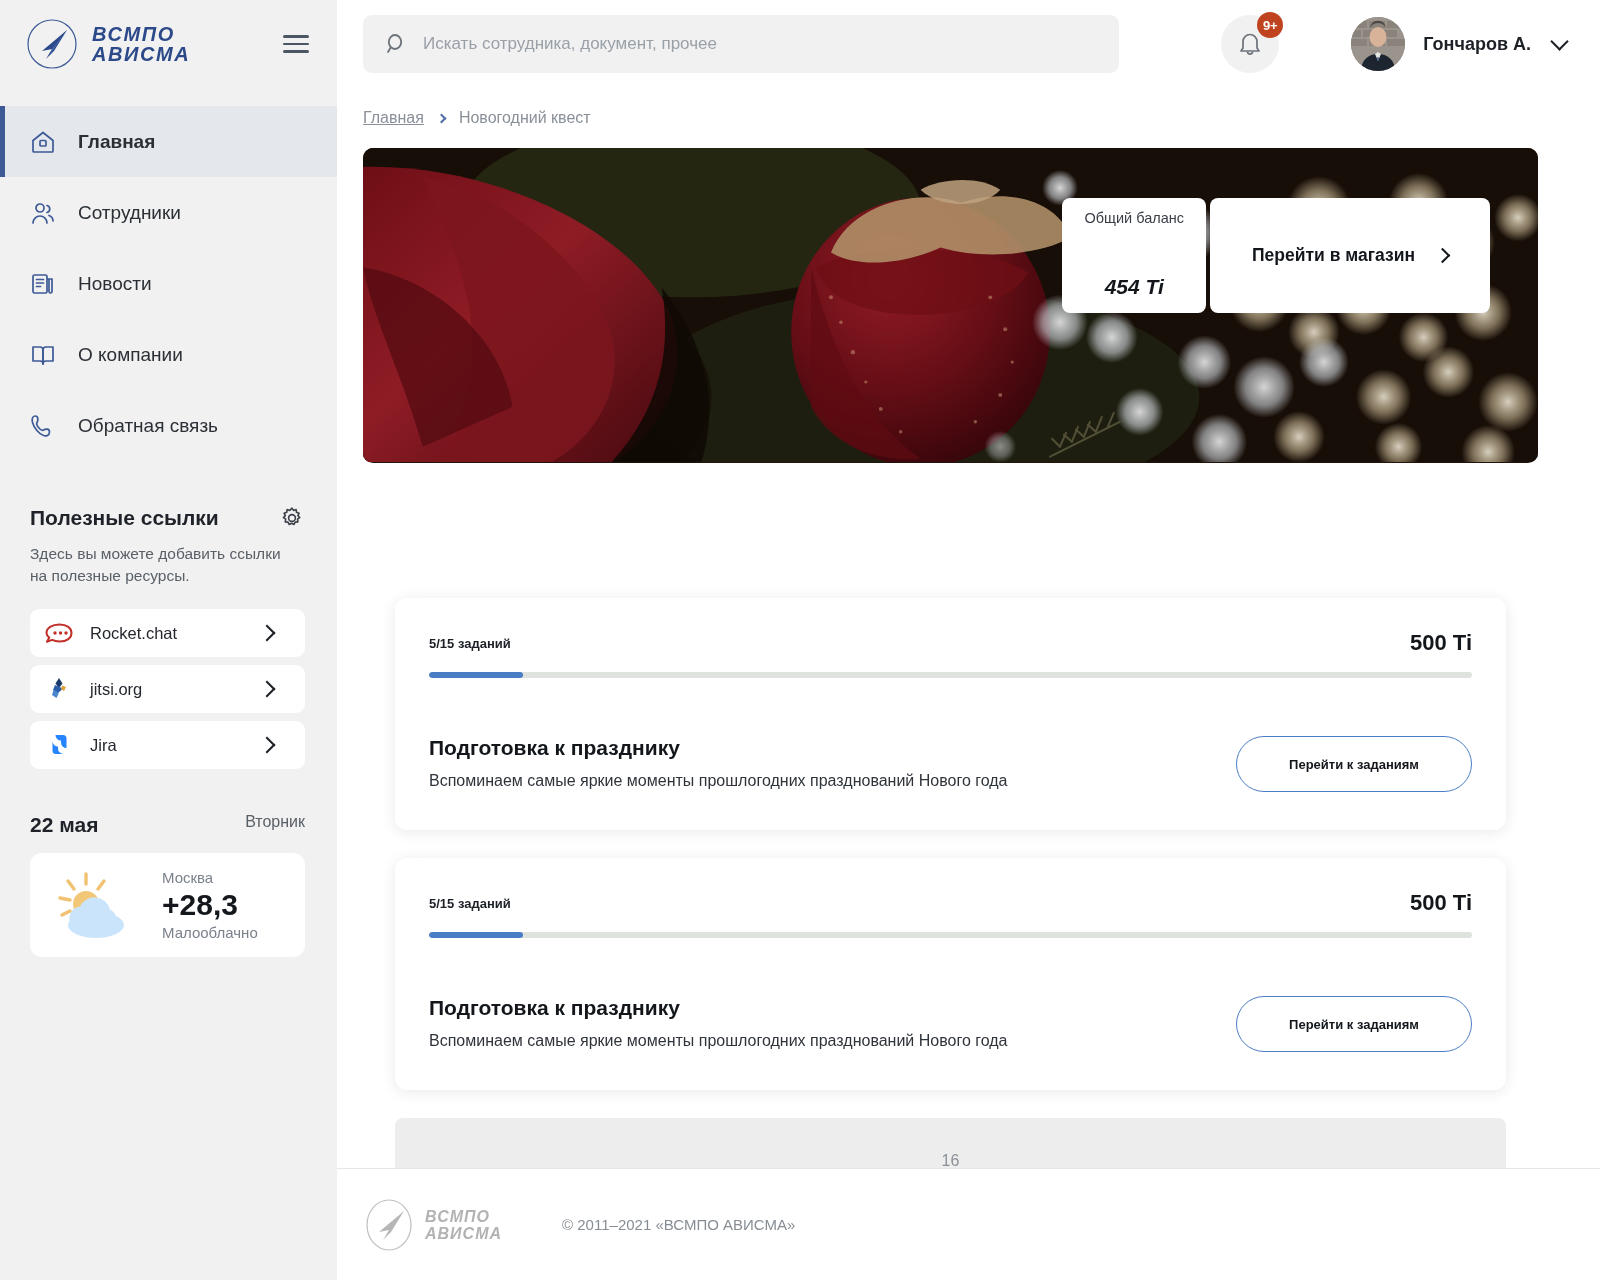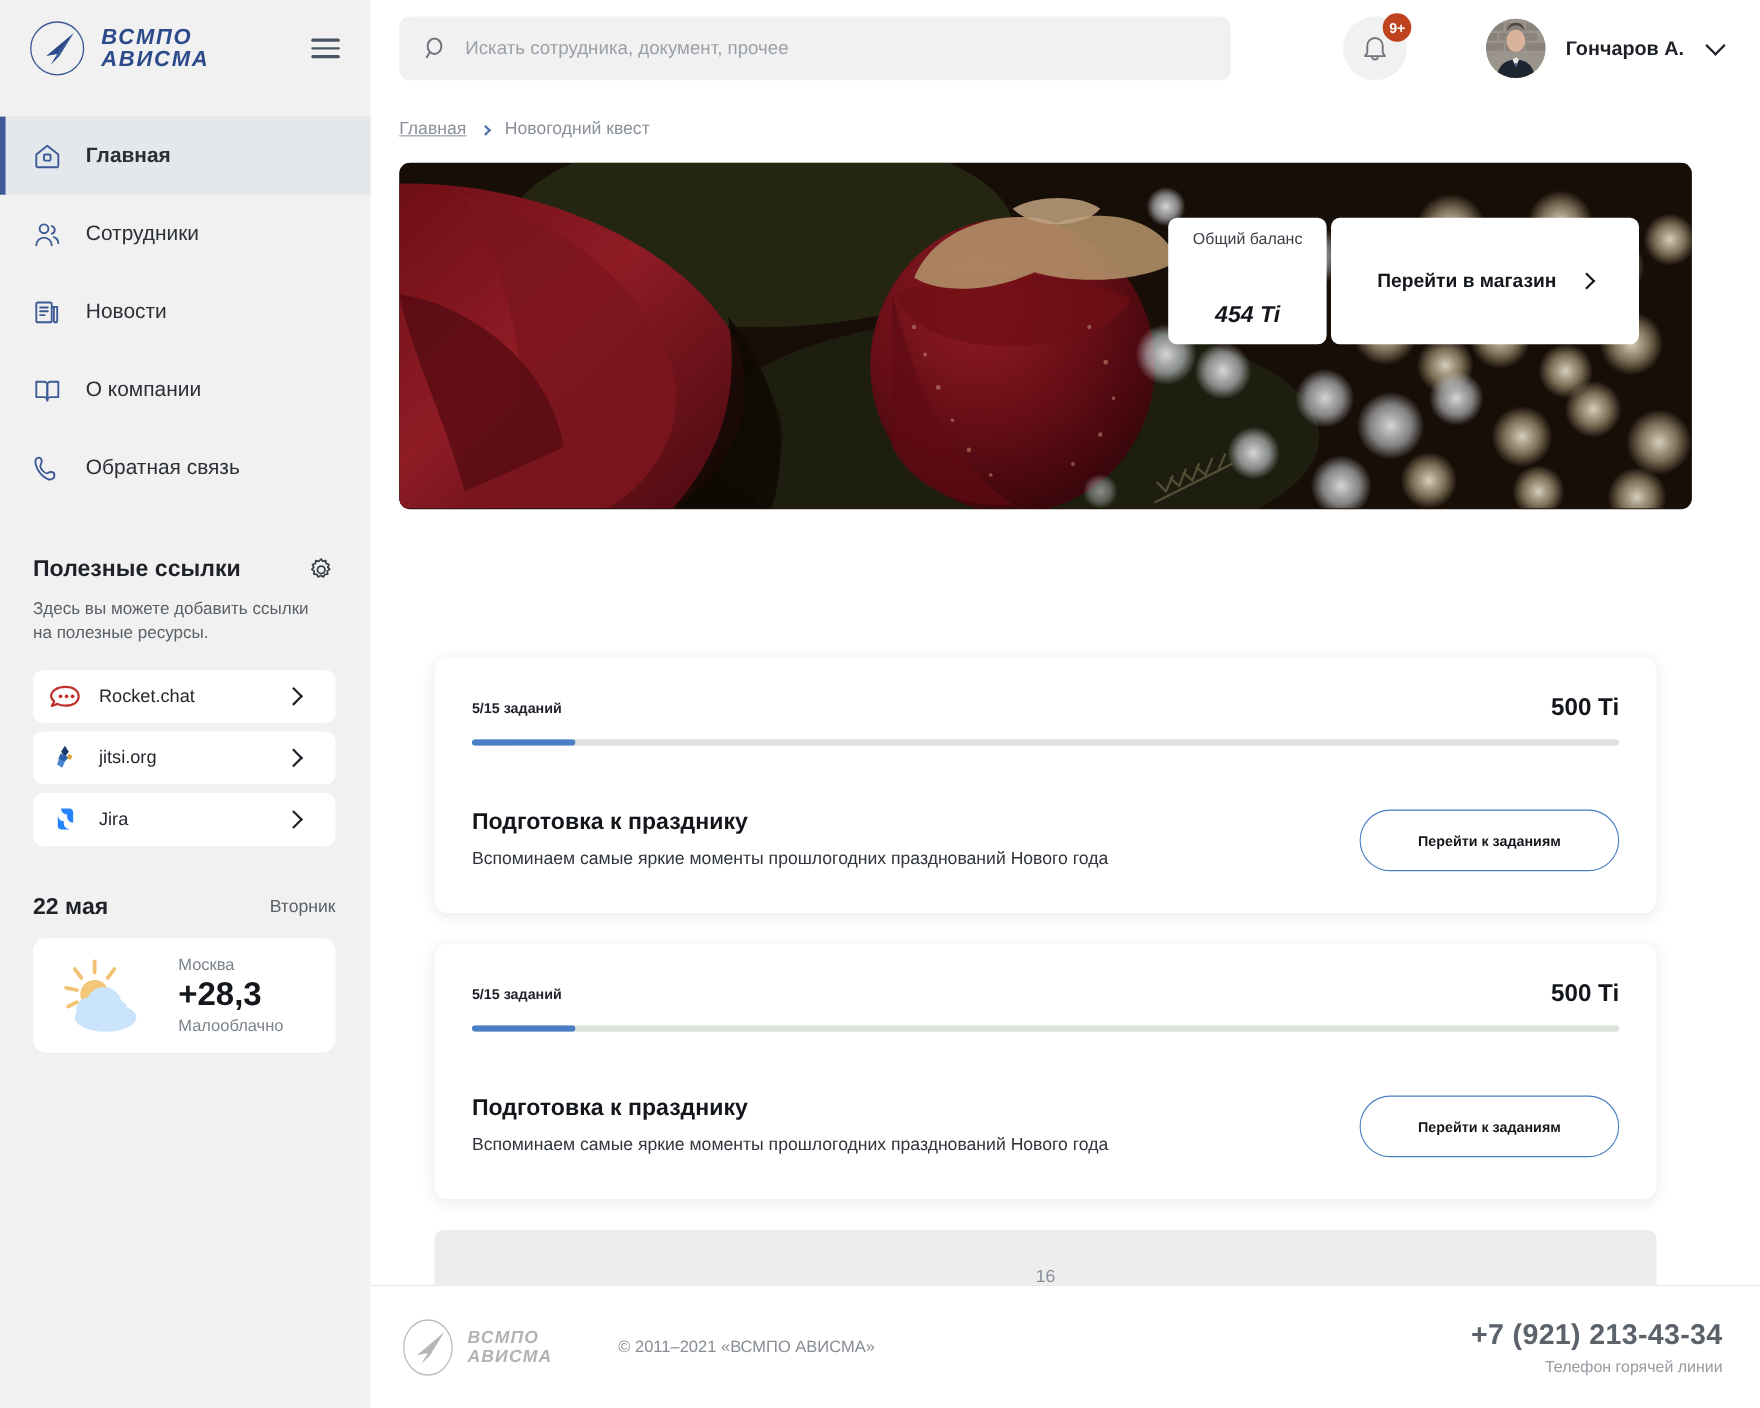--- a/index.html
+++ b/index.html
@@ -67,21 +67,21 @@
     height: 48px; background: #fff; border-radius: 9px;
     display: flex; align-items: center; padding: 0 32px 0 14px;
     cursor: pointer; gap: 16px;
   }
   .link-logo { width: 30px; height: 30px; flex: 0 0 30px; display:flex; align-items:center; justify-content:center;}
   .link-name { font-size: 16.5px; color: #24282e; flex: 1; }
   .chev-r { width: 12px; height: 12px; border-right: 2.4px solid #1d2026; border-top: 2.4px solid #1d2026; transform: rotate(45deg); }
 
   
   .weather-block { margin-top: 44px; padding: 0 32px 0 30px; }
-  .weather-head { display: flex; align-items: center; justify-content: space-between; }
+  .weather-head { display: flex; align-items: flex-start; justify-content: space-between; }
   .w-date { font-size: 21px; font-weight: bold; color: #1f2329; }
   .w-day { font-size: 16px; color: #5a6068; }
   .weather-card {
     margin-top: 16px; background: #fff; border-radius: 12px;
     height: 104px; display: flex; align-items: center; padding: 0 18px; gap: 10px;
   }
   .w-icon { width: 104px; height: 74px; flex: 0 0 104px; position: relative; }
   .w-info { display: flex; flex-direction: column; }
   .w-city { font-size: 15px; color: #7b828b; }
   .w-temp { font-size: 30px; font-weight: bold; color: #14181d; line-height: 36px; margin: 1px 0 1px; }
@@ -568,19 +568,15 @@
         <svg class="f-mark" viewBox="0 0 52 52">
           <ellipse cx="26" cy="26" rx="22" ry="25" fill="none" stroke="#8a8a8a" stroke-width="1.2"></ellipse>
           <path d="M41 12 L16 33 L26 31 L20 41 L28 33 Z" fill="#7c7c7c"></path>
         </svg>
         <div class="f-text">
           <span>ВСМПО</span>
           <span>АВИСМА</span>
         </div>
       </div>
       <div class="f-copy">© 2011–2021 «ВСМПО АВИСМА»</div>
-      <div class="f-right">
-        <div class="f-phone">+7 (921) 213-43-34</div>
-        <div class="f-hot">Телефон горячей линии</div>
-      </div>
     </footer>
   </section>
 </div>
 
 </body></html>

